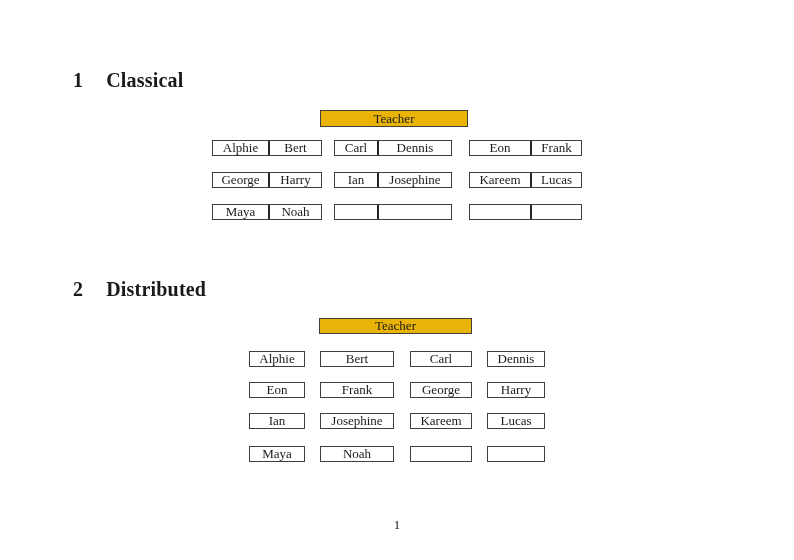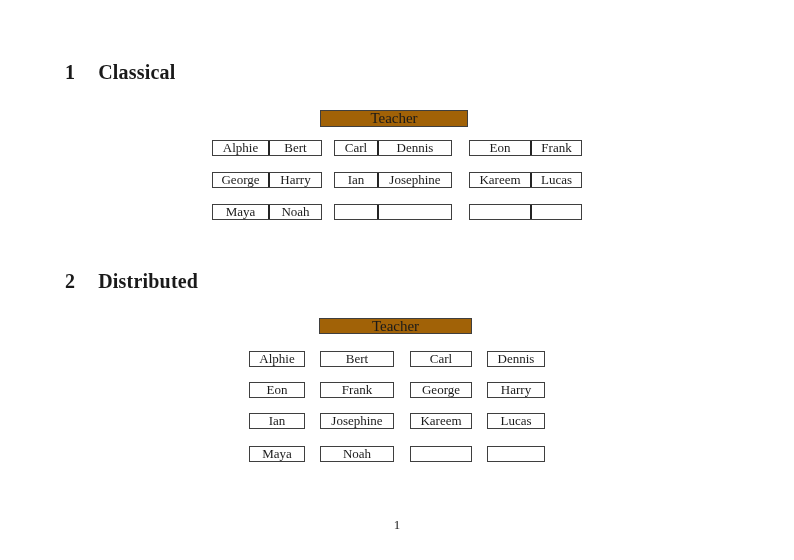--- a/index.html
+++ b/index.html
@@ -1,25 +1,25 @@
 <!DOCTYPE html>
 <html><head>
 <meta charset="utf-8">
 <style>
   html, body { margin:0; padding:0; background:#ffffff; }
   .page {
     position:relative; width:794px; height:560px; background:#ffffff;
     font-family:"Liberation Serif", serif; color:#1a1a1a; overflow:hidden;
   }
-  .sec { position:absolute; left:65px; margin:0; font-size:20px; font-weight:bold; letter-spacing:0.2px; }
+  .sec { position:absolute; left:65px; margin:8px; font-size:20px; font-weight:bold; letter-spacing:0.2px; }
   .sectitle { margin-left:23px; }
   .tbox {
     position:absolute; border:1px solid #3f3f3f; box-sizing:border-box;
     display:flex; align-items:center; justify-content:center;
-    font-size:15px; background:#a16207;
+    font-size:13px; background:#eab308;
   }
   .desk {
     position:absolute; border:1px solid #3f3f3f; box-sizing:border-box;
     height:16px; display:flex; background:#ffffff;
   }
   .desk .cell {
     display:flex; align-items:center; justify-content:center;
     font-size:13px; height:100%; box-sizing:border-box; overflow:hidden; white-space:nowrap;
   }
   .desk .cell.cl { border-right:2px solid #242424; }

